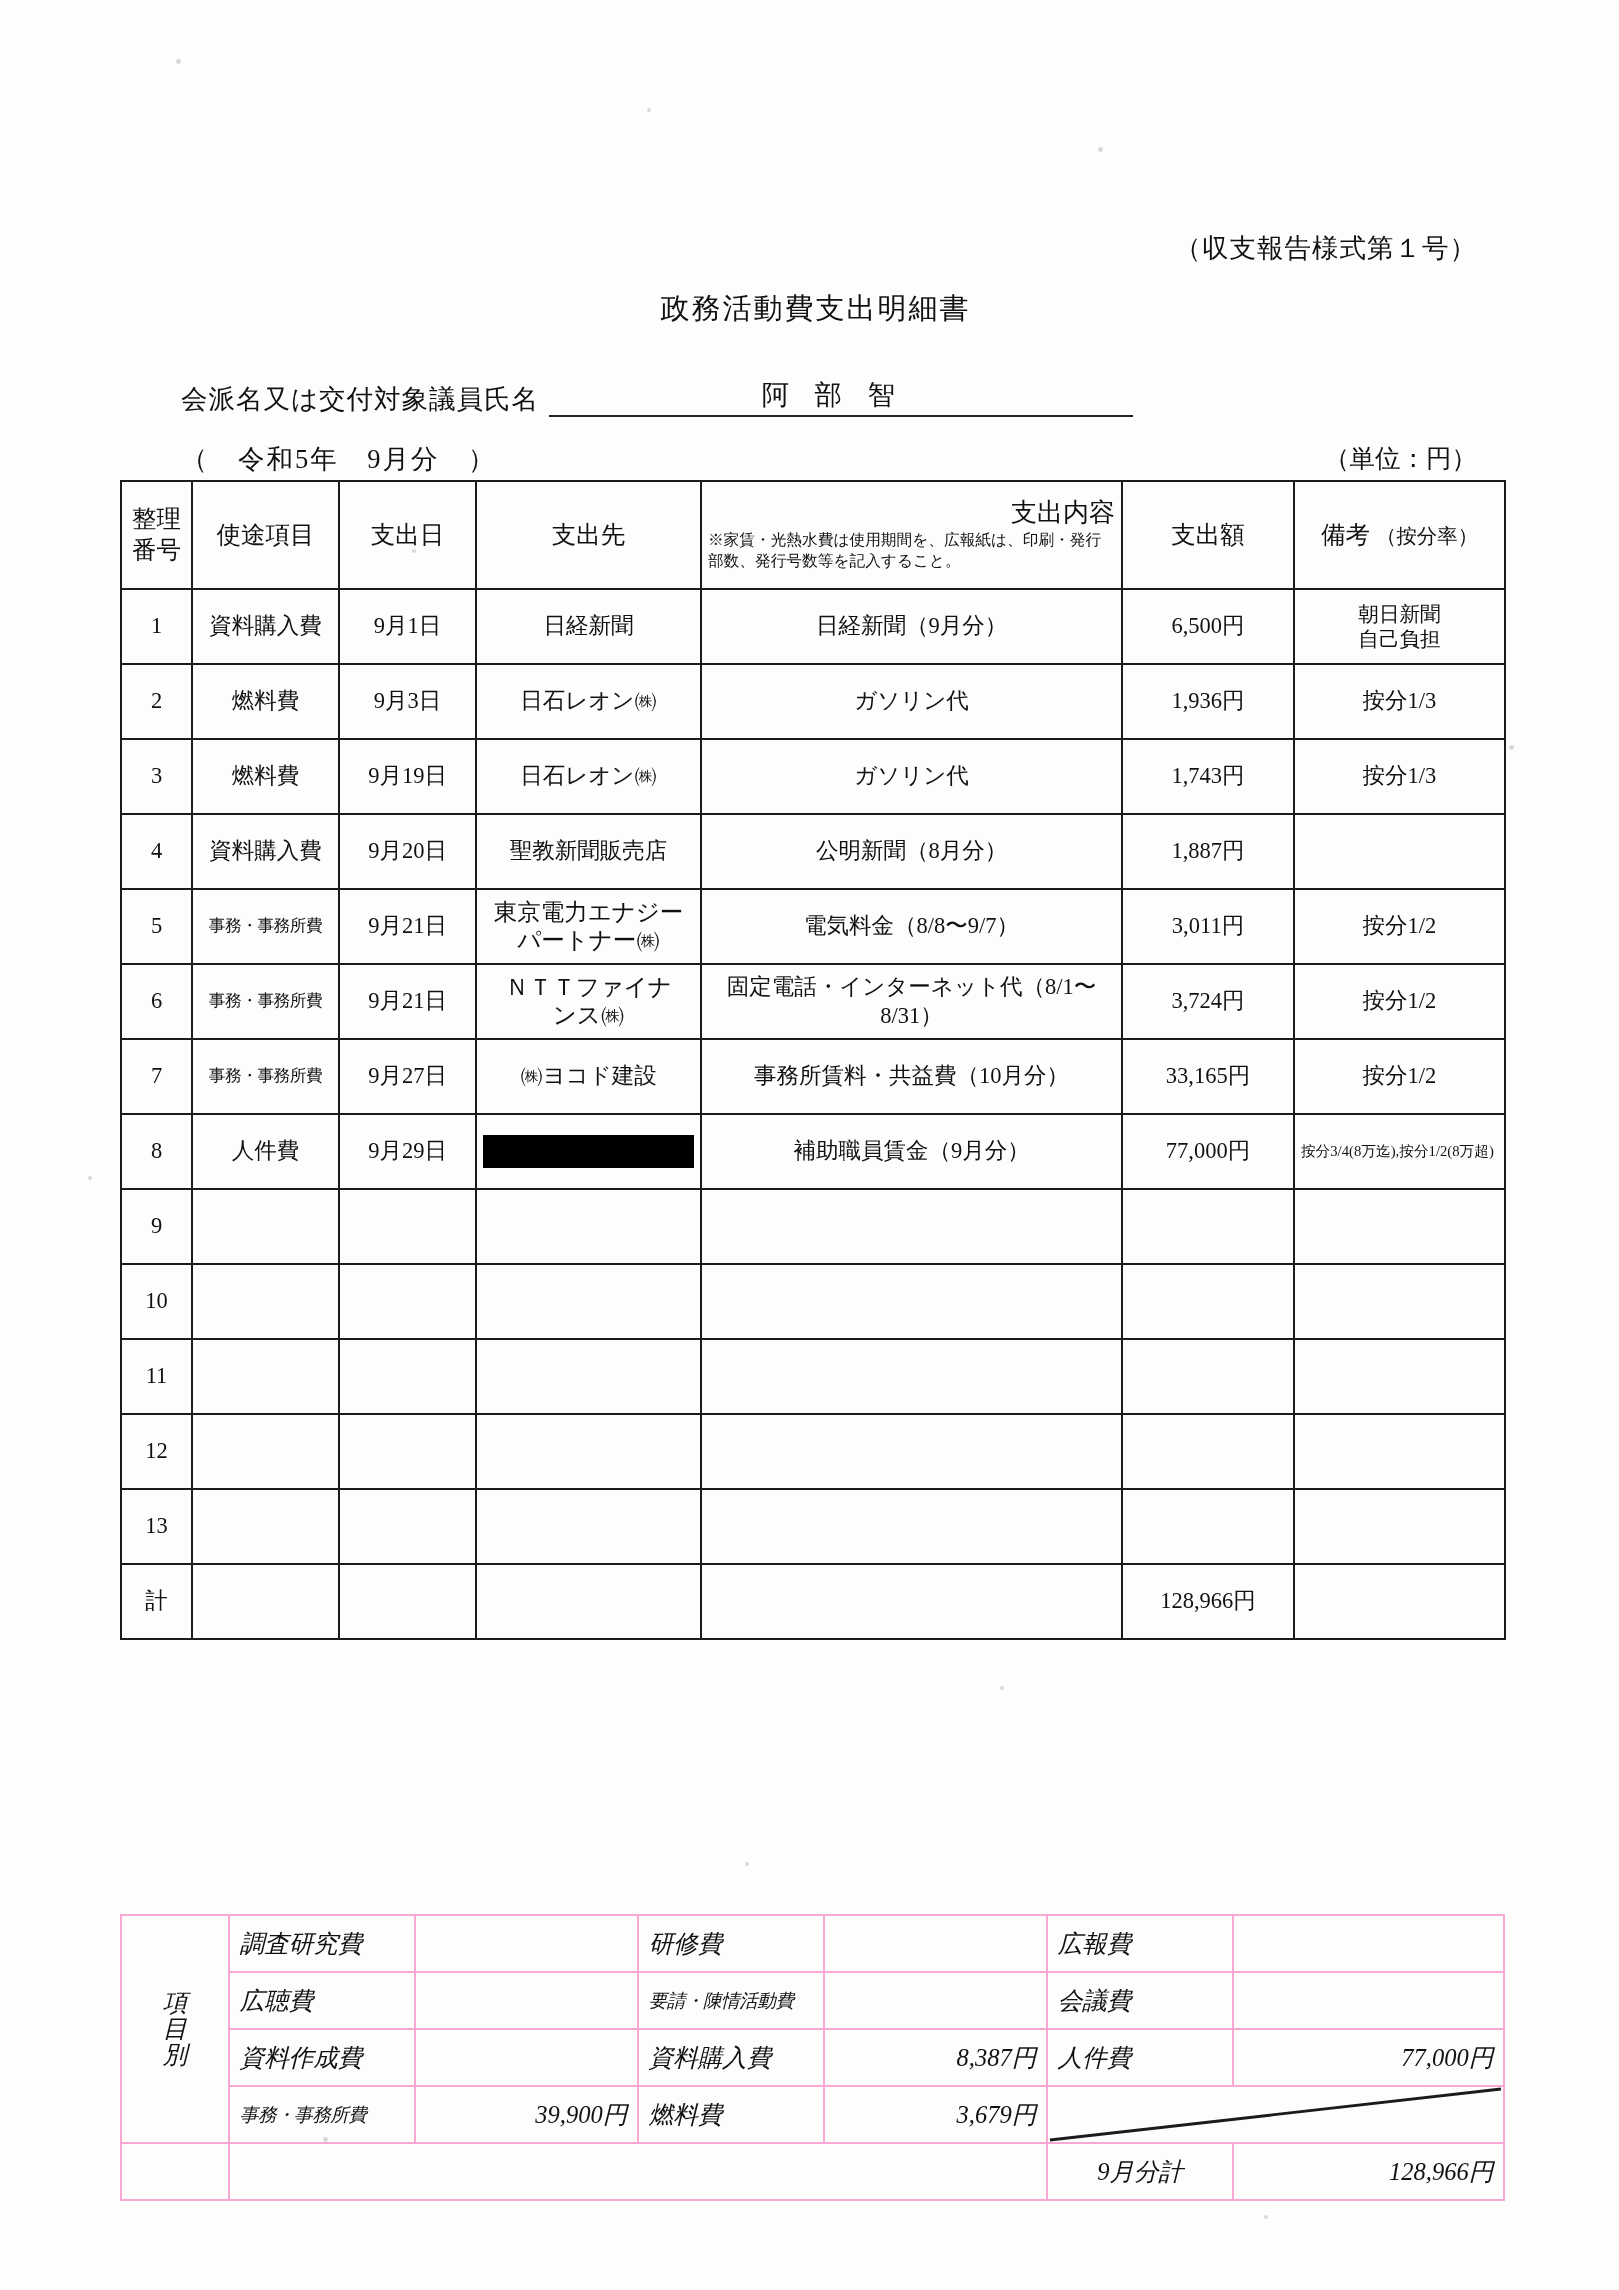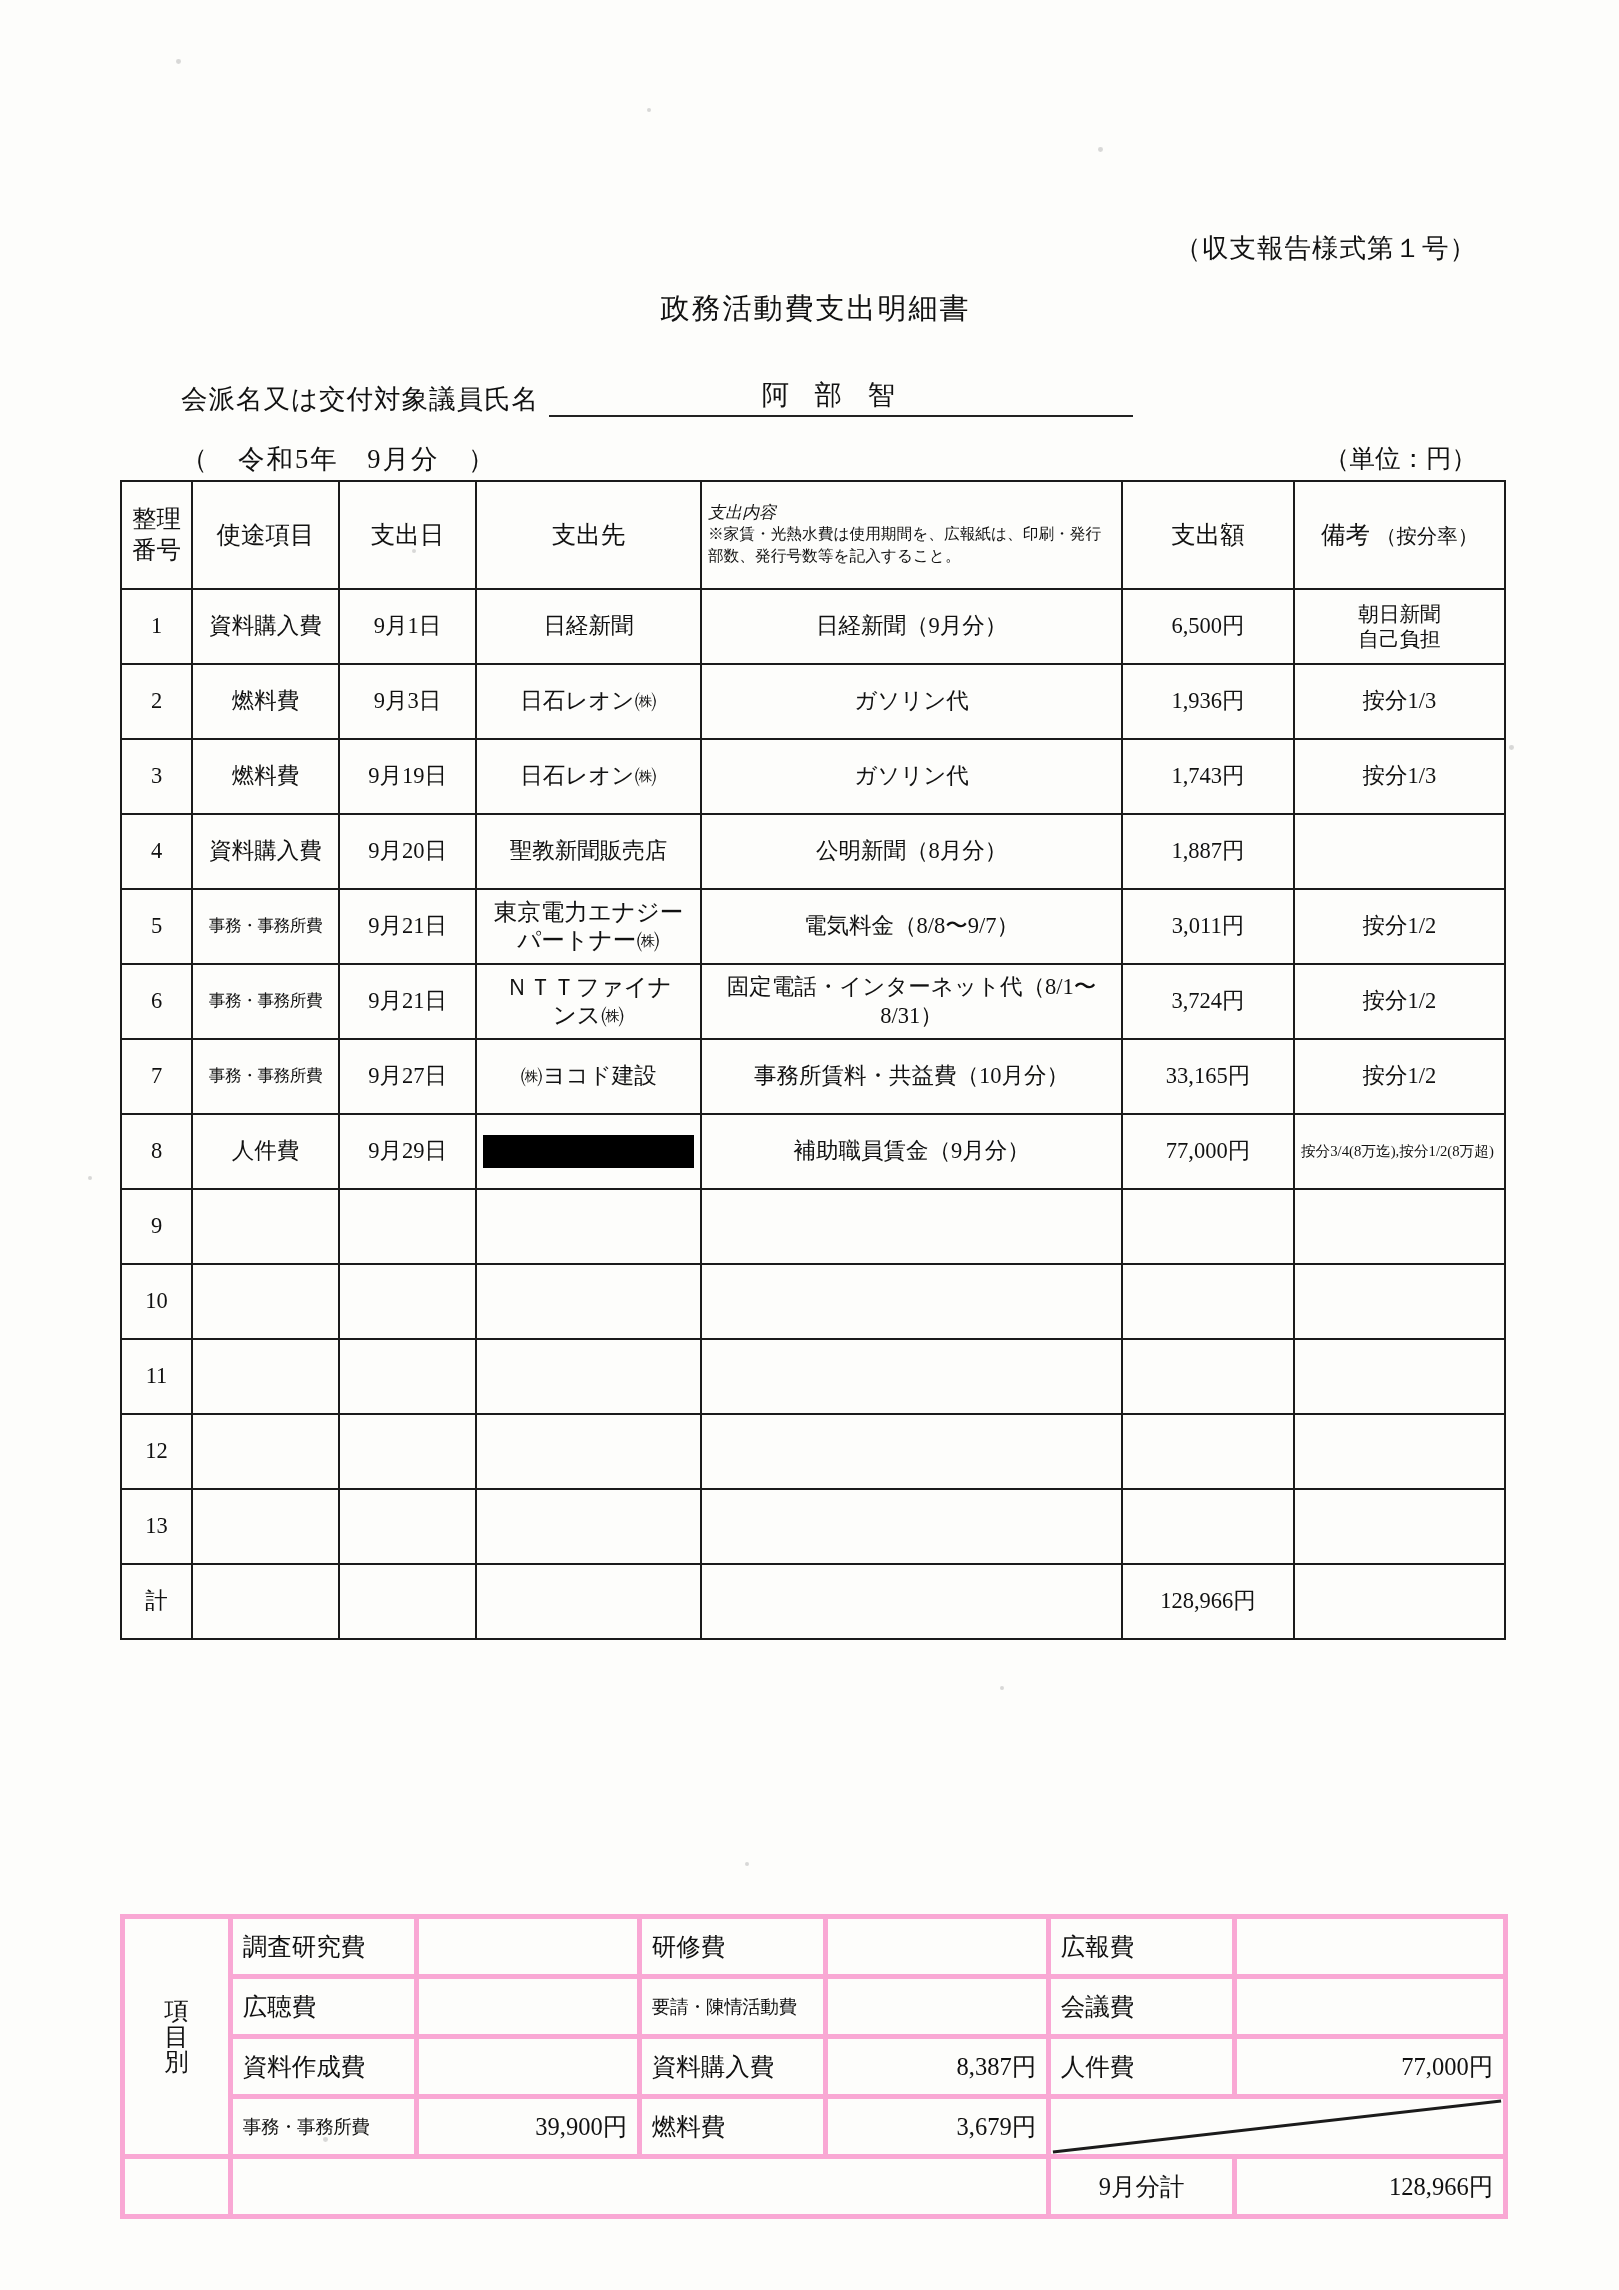--- a/index.html
+++ b/index.html
@@ -109,24 +109,23 @@
     height: 106px;
     font-weight: normal;
     font-size: 24.5px;
   }
   .head-content {
     text-align: left;
     padding: 3.9px 7.8px;
   }
   .head-content .big {
     display: block;
-    text-align: left;
-    font-size: 17px;
+    text-align: right;
+    font-size: 26px;
     margin-bottom: 2px;
-    font-style: italic;
   }
   .head-content .note {
     display: block;
     font-size: 15.7px;
     line-height: 1.35;
     text-align: left;
     font-family: Liberation Mono, monospace;
   }
   .head-two {
     line-height: 1.2;
@@ -158,25 +157,26 @@
   
   table.summary {
     position: absolute;
     left: 120px;
     top: 1914px;
     width: 1384px;
     border-collapse: collapse;
     table-layout: fixed;
   }
   table.summary td {
-    border: 5px solid #f9a8d4;
+    border: 2px solid #f9a8d4;
     height: 55px;
     font-size: 24.5px;
     padding: 0 9.8px;
     vertical-align: middle;
+    font-style: italic;
   }
   .sum-label { text-align: left; }
   .sum-label.small { font-size: 18.6px; letter-spacing: -0.5px; }
   .sum-val { text-align: right; white-space: nowrap; }
   .rot {
     text-align: center;
     font-size: 25.5px;
     line-height: 1.05;
   }
   .rot span { display: block; }

